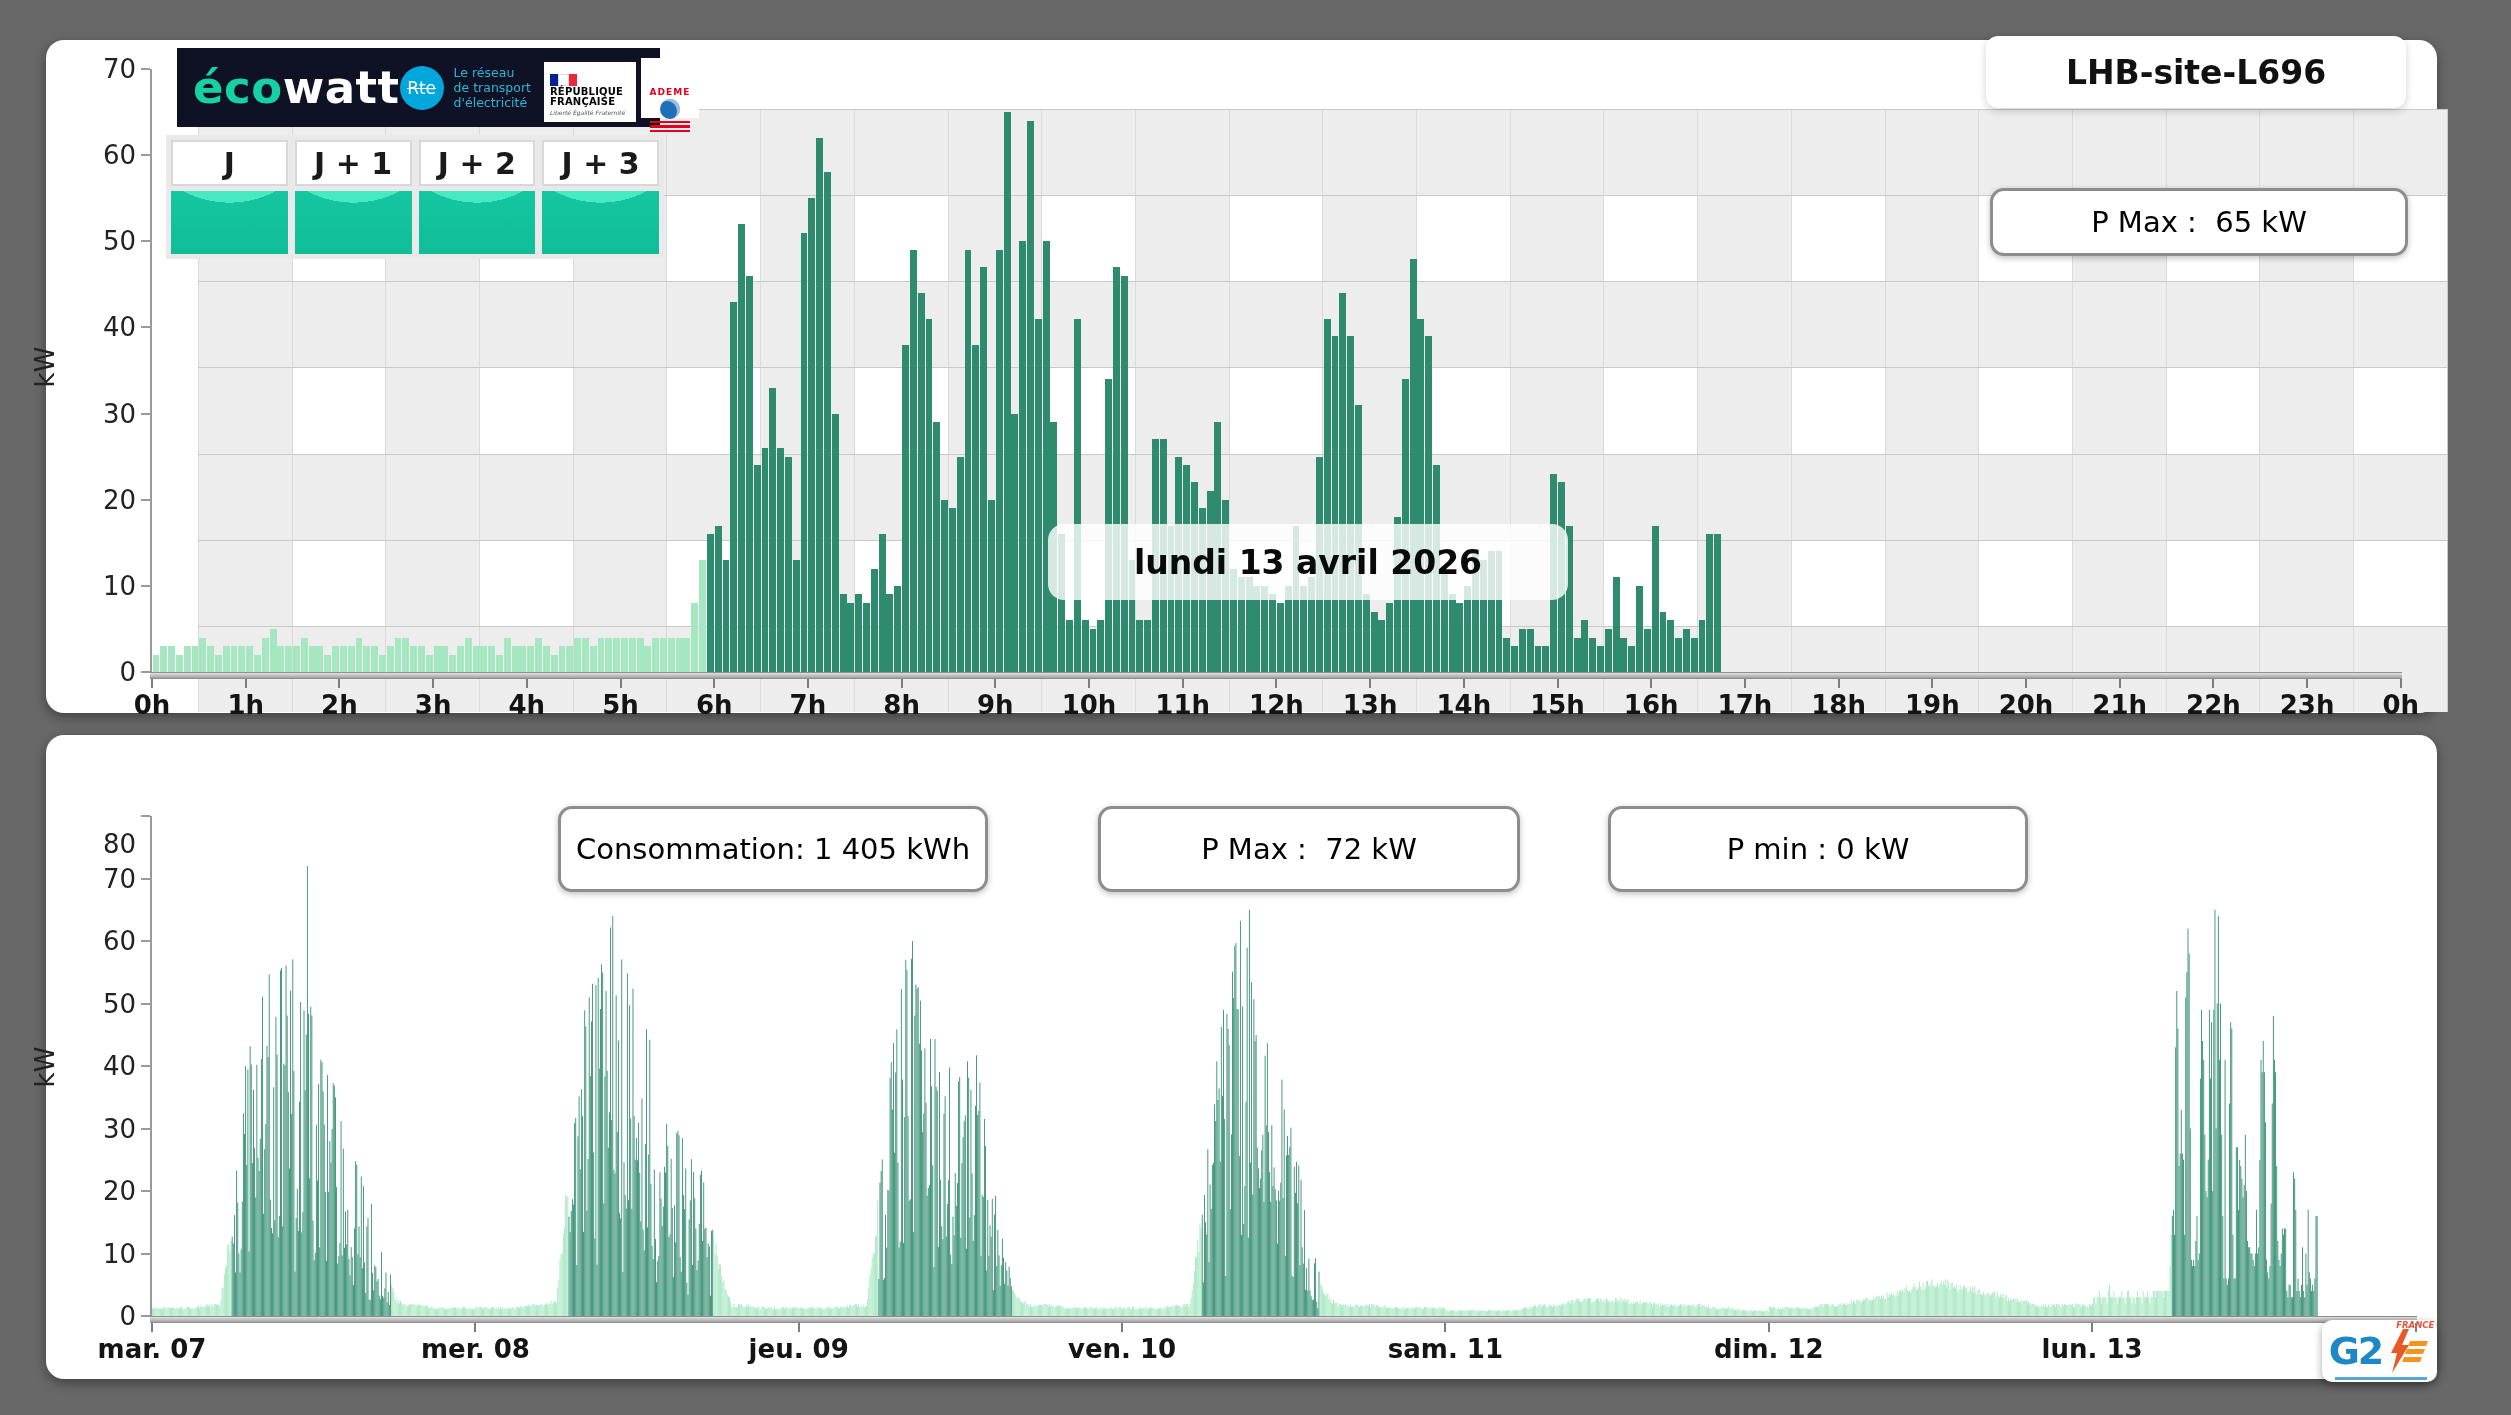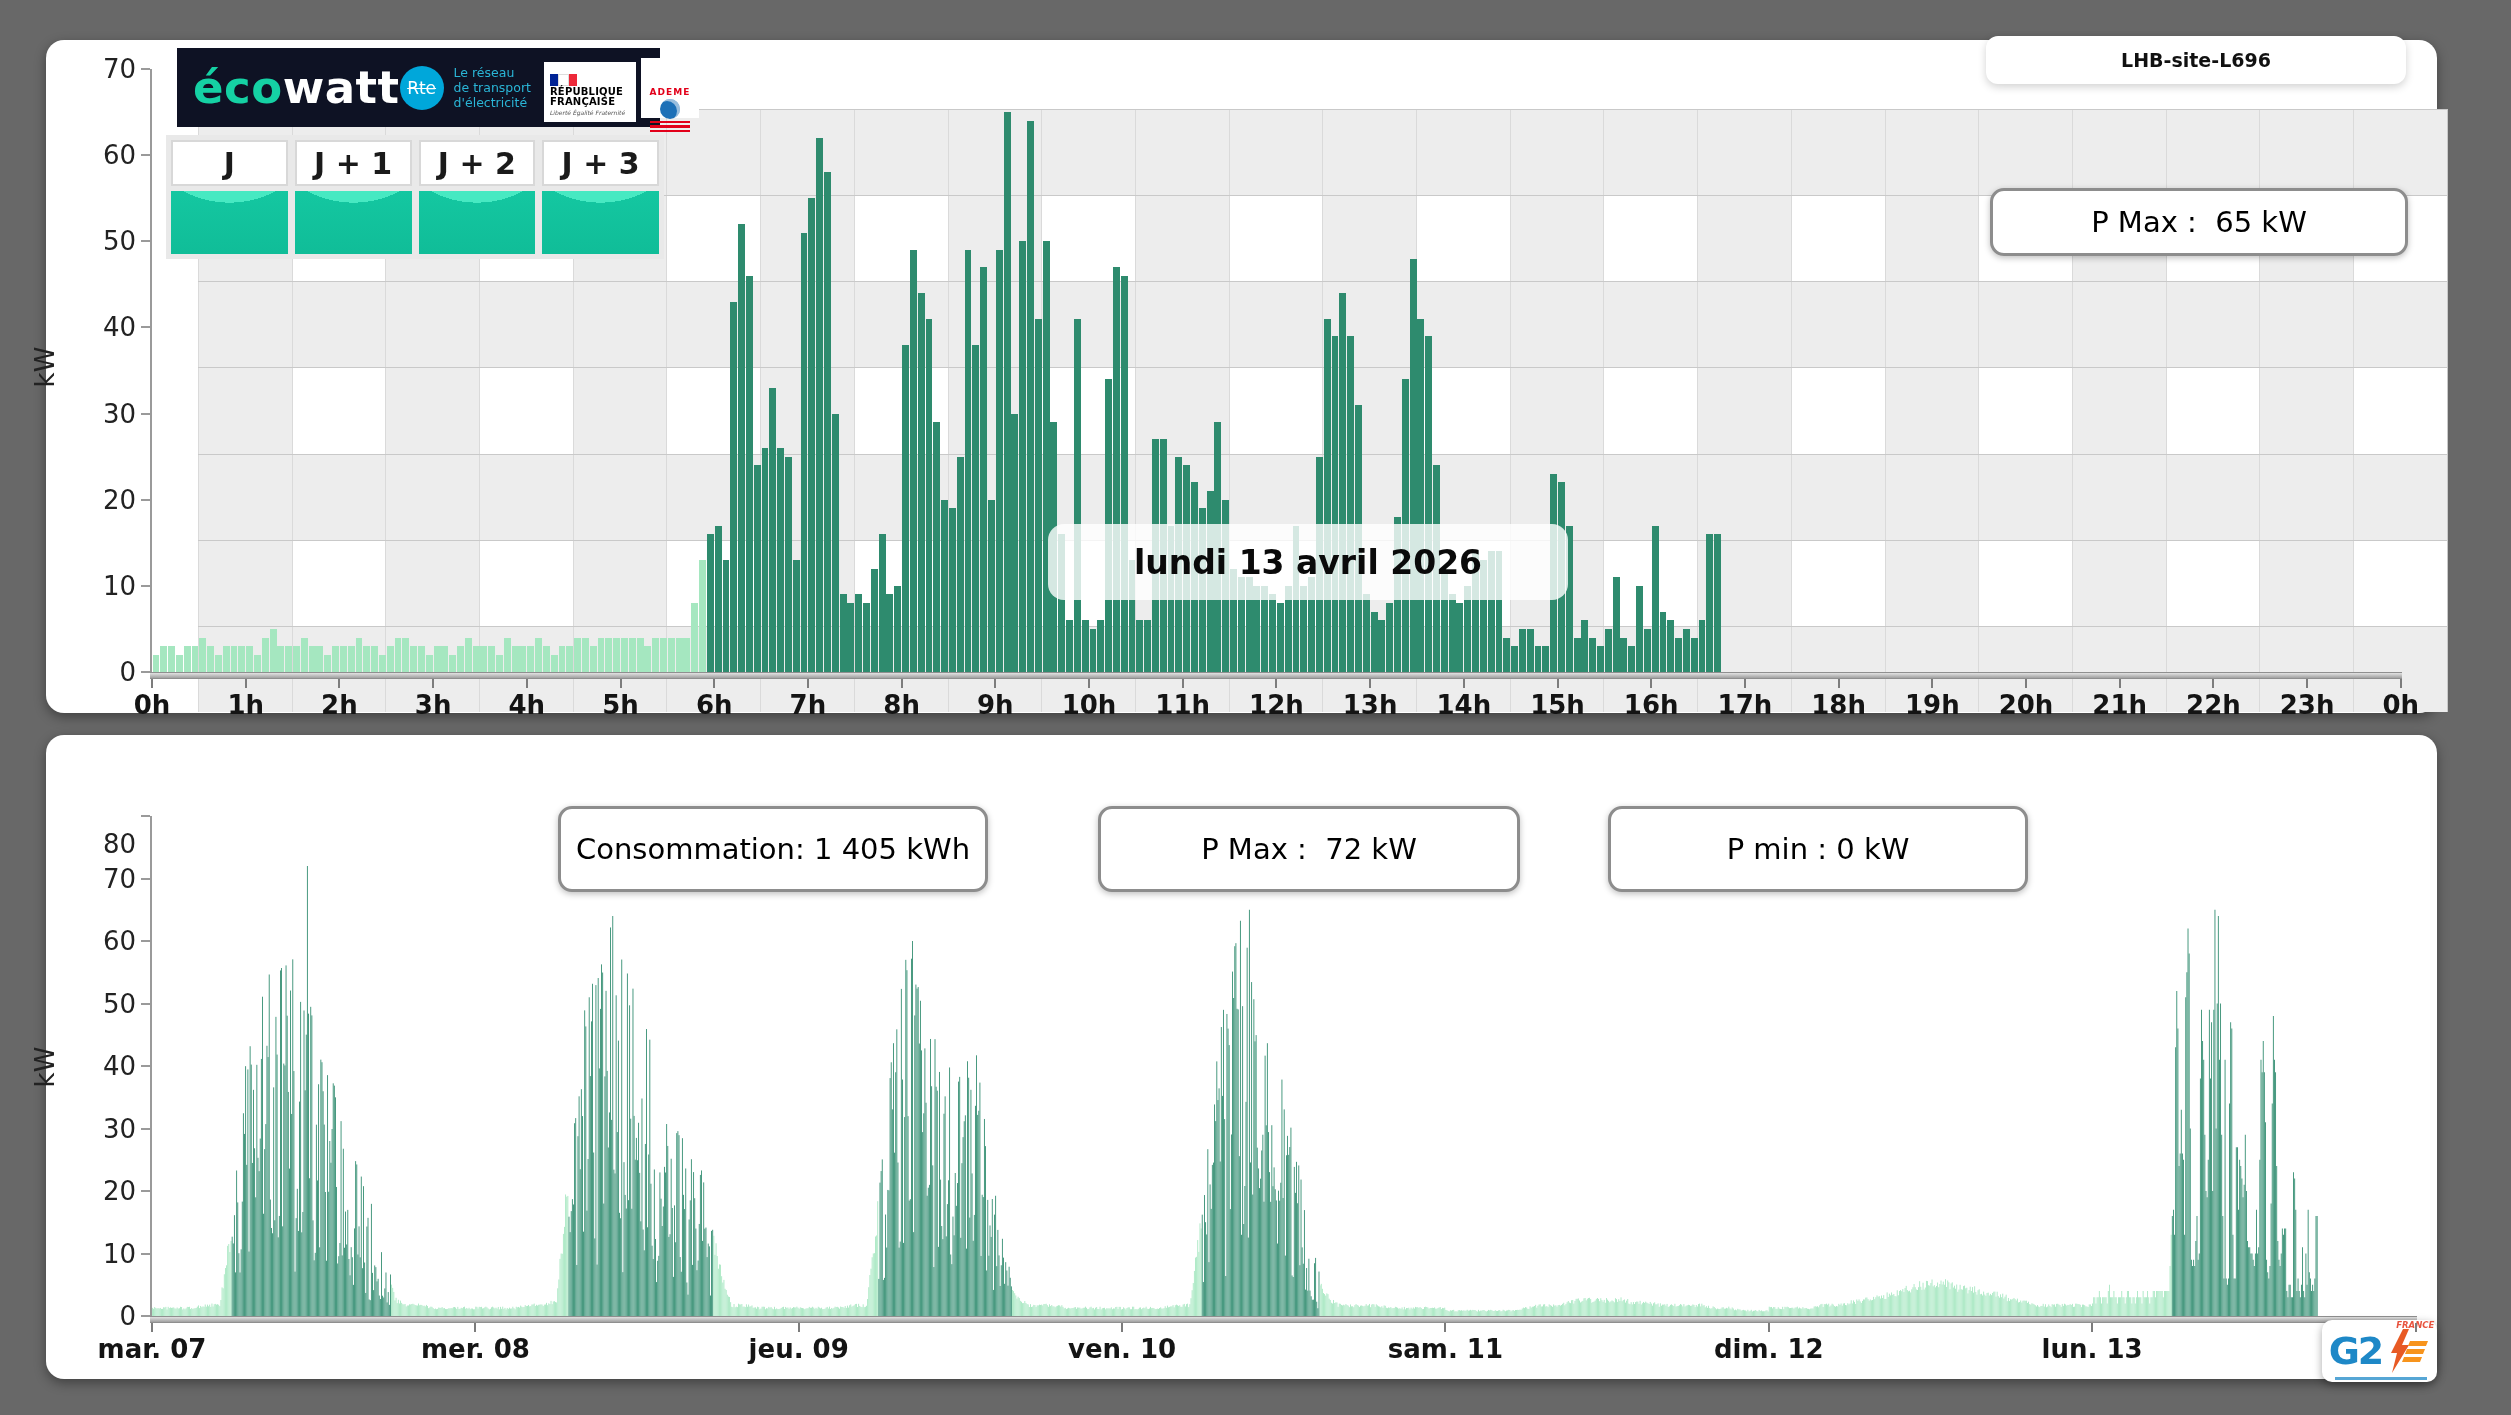--- a/index.html
+++ b/index.html
@@ -29,23 +29,23 @@
              border-top:1px solid #8f8f8f;border-bottom:1px solid #8f8f8f;}
   .xtick{position:absolute;width:2px;height:9px;background:#7c7c7c;}
   .ytick{position:absolute;width:9px;height:2px;background:#9a9a9a;}
   .xlab{position:absolute;transform:translateX(-50%);font-size:26px;font-weight:700;color:#141414;white-space:nowrap;}
   .ylab{position:absolute;transform:translate(-100%,-50%);font-size:26px;color:#222;}
   .kw-label{position:absolute;width:70px;text-align:center;font-size:26px;color:#222;transform:rotate(-90deg);}
 
   .stat-box{position:absolute;background:#fff;border:3px solid #8d8d8d;border-radius:14px;
             display:flex;align-items:center;justify-content:center;font-size:29px;color:#000;
             box-shadow:0 2px 6px rgba(0,0,0,.25);white-space:pre;}
-  #site-title-box{position:absolute;left:1986px;top:36px;width:420px;height:48px;background:#fff;
+  #site-title-box{position:absolute;left:1986px;top:36px;width:420px;height:72px;background:#fff;
             border-radius:12px;display:flex;align-items:center;justify-content:center;
-            font-size:19px;font-weight:700;box-shadow:0 3px 9px rgba(0,0,0,.18);}
+            font-size:33px;font-weight:700;box-shadow:0 3px 9px rgba(0,0,0,.18);}
   #date-box{position:absolute;left:1048px;top:524px;width:520px;height:76px;
             background:rgba(255,255,255,.8);border-radius:16px;display:flex;align-items:center;
             justify-content:center;font-size:33px;font-weight:700;color:#0a0a0a;}
 
   
   #banner{position:absolute;left:177px;top:48px;width:483px;height:79px;background:#0e1224;
           display:flex;align-items:center;}
   .eco-wordmark{font-size:45px;font-weight:700;margin-left:16px;letter-spacing:.5px;white-space:nowrap;}
   .eco-part{color:#15d1a4;} .watt-part{color:#ffffff;}
   .rte-circle{width:44px;height:44px;border-radius:50%;background:#00a7da;color:#fff;flex:none;

